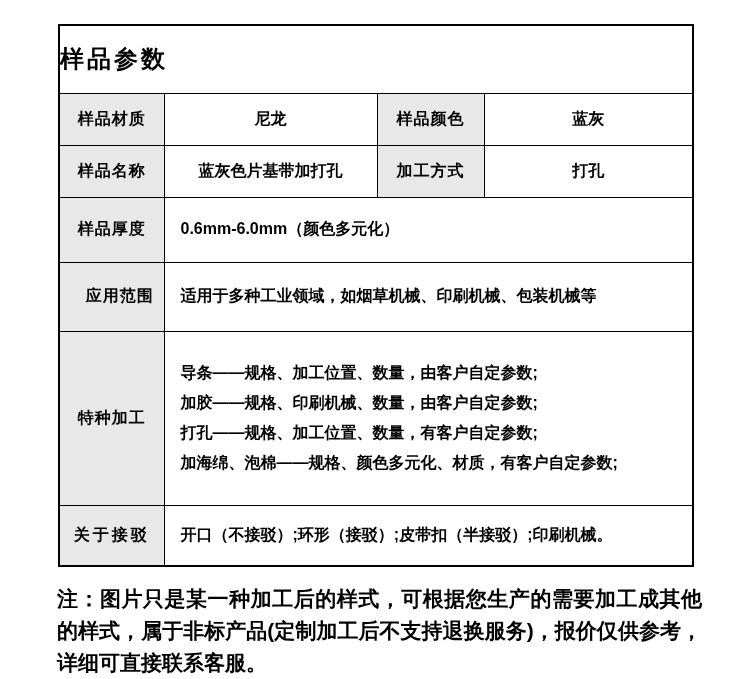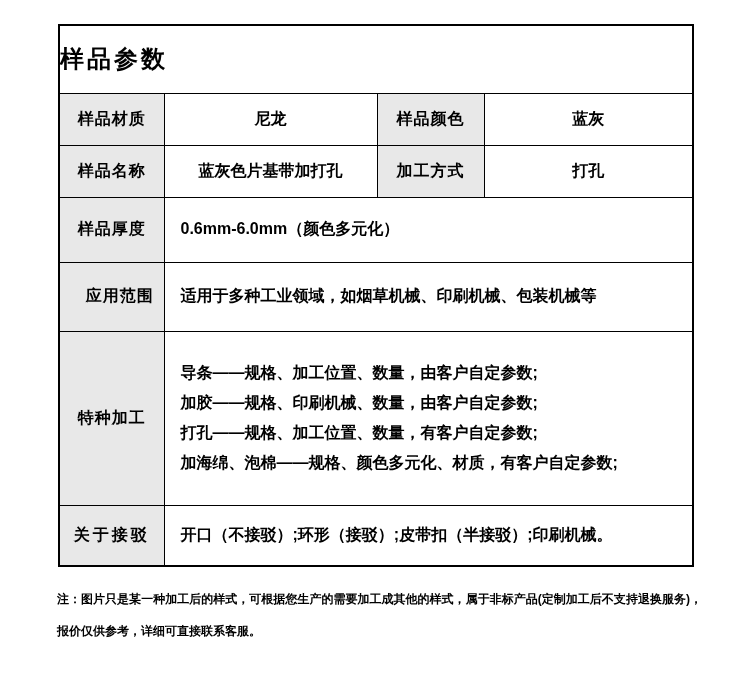--- a/index.html
+++ b/index.html
@@ -63,21 +63,21 @@
   tr.r-joint td, tr.r-joint th { height: 61px; }
   td.multiline div {
     line-height: 30px;
     white-space: nowrap;
   }
   .note {
     position: absolute;
     left: 57px;
     top: 583px;
     width: 645px;
-    font-size: 12px;
+    font-size: 21px;
     font-weight: 600;
     line-height: 32px;
     color: #000000;
     text-align: justify;
   }
 </style>
 </head>
 <body>
 
 <div class="page">

